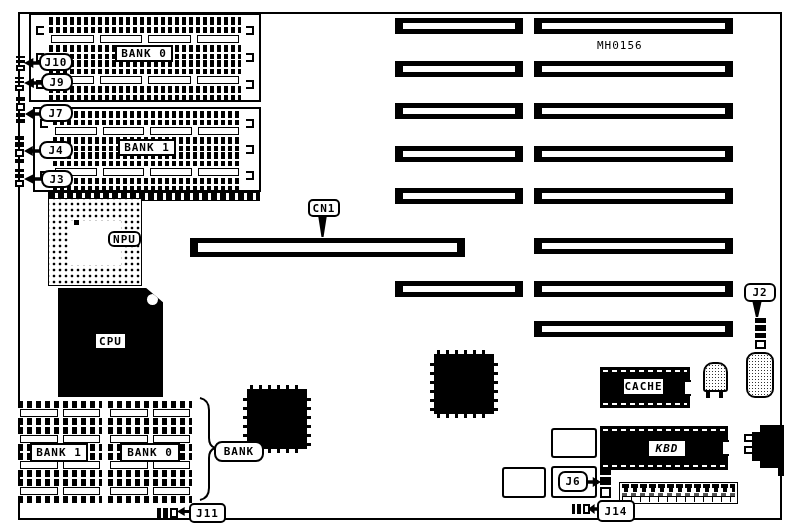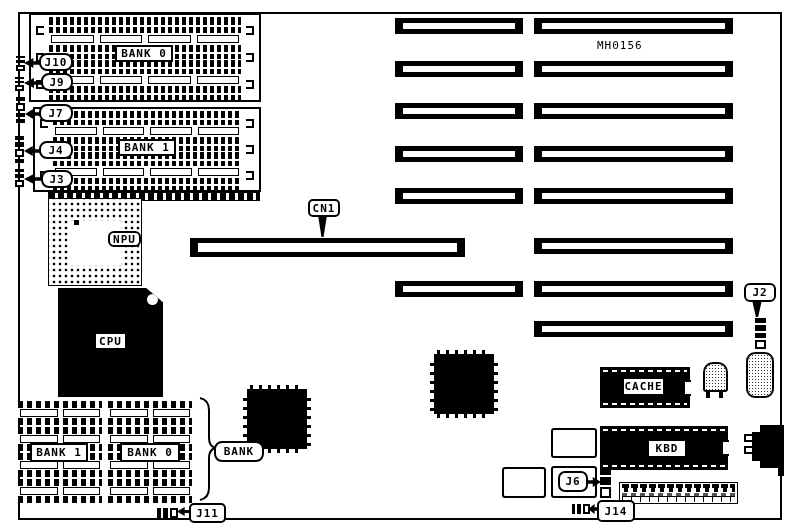--- a/index.html
+++ b/index.html
@@ -367,21 +367,21 @@
   <div class="abs black" style="left:706px;top:390px;width:4px;height:8px;"></div>
   <div class="abs black" style="left:719px;top:390px;width:4px;height:8px;"></div>
   <div class="abs stipple" style="left:703px;top:362px;width:25px;height:30px;border-radius:10px 10px 3px 3px;"></div>
   <div class="abs stipple" style="left:746px;top:352px;width:28px;height:46px;border-radius:9px;"></div>
 
   <div class="abs rom" style="left:600px;top:426px;width:128px;height:44px;">
     <div class="dt"></div>
       <div class="db"></div>
     <div class="notch" style="top:14px;"></div>
   </div>
-  <div class="abs lbl" style="left:648px;top:440px;width:38px;height:17px;">KBD</div>
+  <div class="abs lbl" style="left:648px;top:440px;width:38px;height:17px;font-style:italic;">KBD</div>
 
   <div class="abs obox" style="left:551px;top:428px;width:46px;height:30px;"></div>
   <div class="abs obox" style="left:502px;top:467px;width:44px;height:31px;"></div>
 
   <div class="abs obox" style="left:551px;top:466px;width:46px;height:32px;"></div>
   <div class="abs cal" style="left:558px;top:471px;width:30px;height:21px;border-radius:7px;">J6</div>
   <div class="abs arrR" style="left:586px;top:477px;width:15px;height:10px;"></div>
   <div class="abs jv" style="left:600px;top:468px;width:11px;height:30px;">
       <div></div>
       <div></div>

